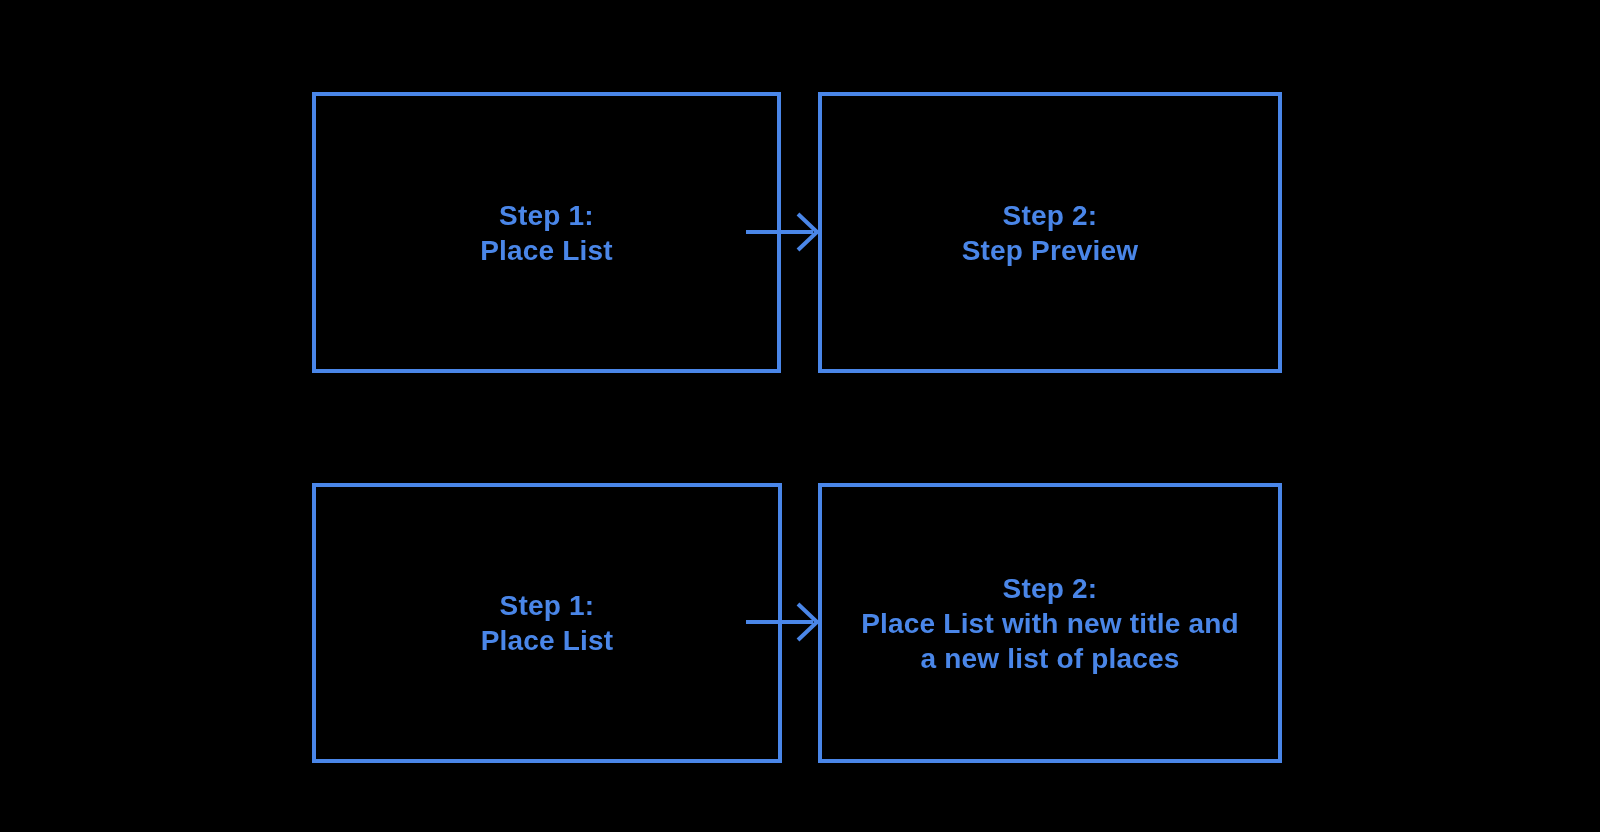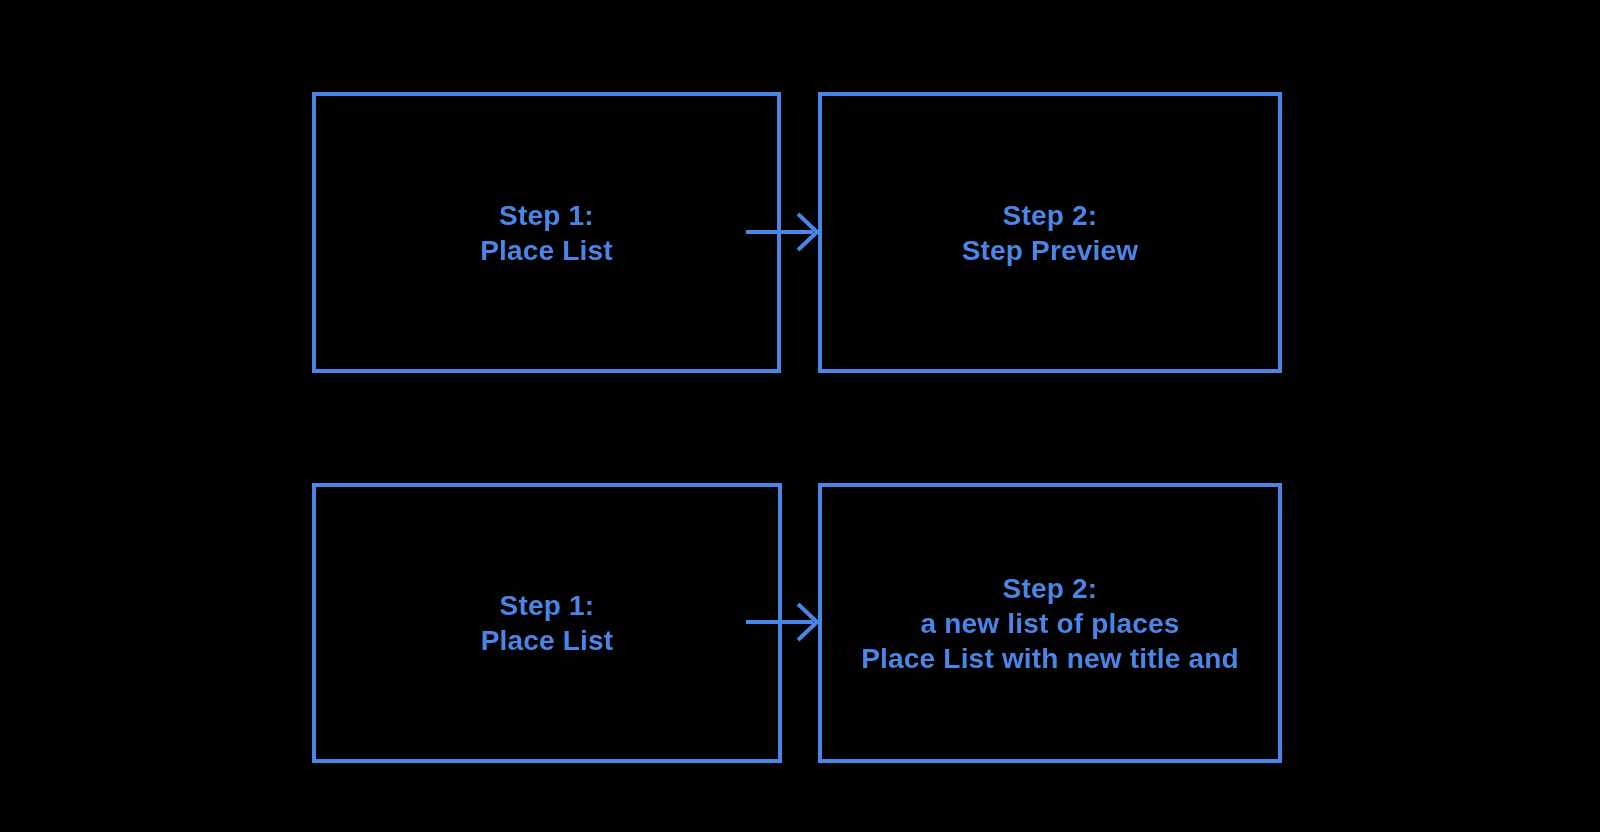--- a/index.html
+++ b/index.html
@@ -73,22 +73,22 @@
   <div class="flow-box box-r2-left">
     <div class="box-label">
       <div class="line">Step 1:</div>
       <div class="line">Place List</div>
     </div>
   </div>
 
   <div class="flow-box box-r2-right">
     <div class="box-label">
       <div class="line">Step 2:</div>
+      <div class="line">Place List with new title and</div>
       <div class="line">a new list of places</div>
-      <div class="line">Place List with new title and</div>
     </div>
   </div>
 
   <svg class="connector-layer" viewBox="0 0 1600 832" aria-hidden="true">
     <g>
       <line class="stroke" x1="746" y1="232" x2="813" y2="232"></line>
       <polyline class="stroke" points="798,214 817,232 798,250"></polyline>
     </g>
     <g>
       <line class="stroke" x1="746" y1="622" x2="813" y2="622"></line>

